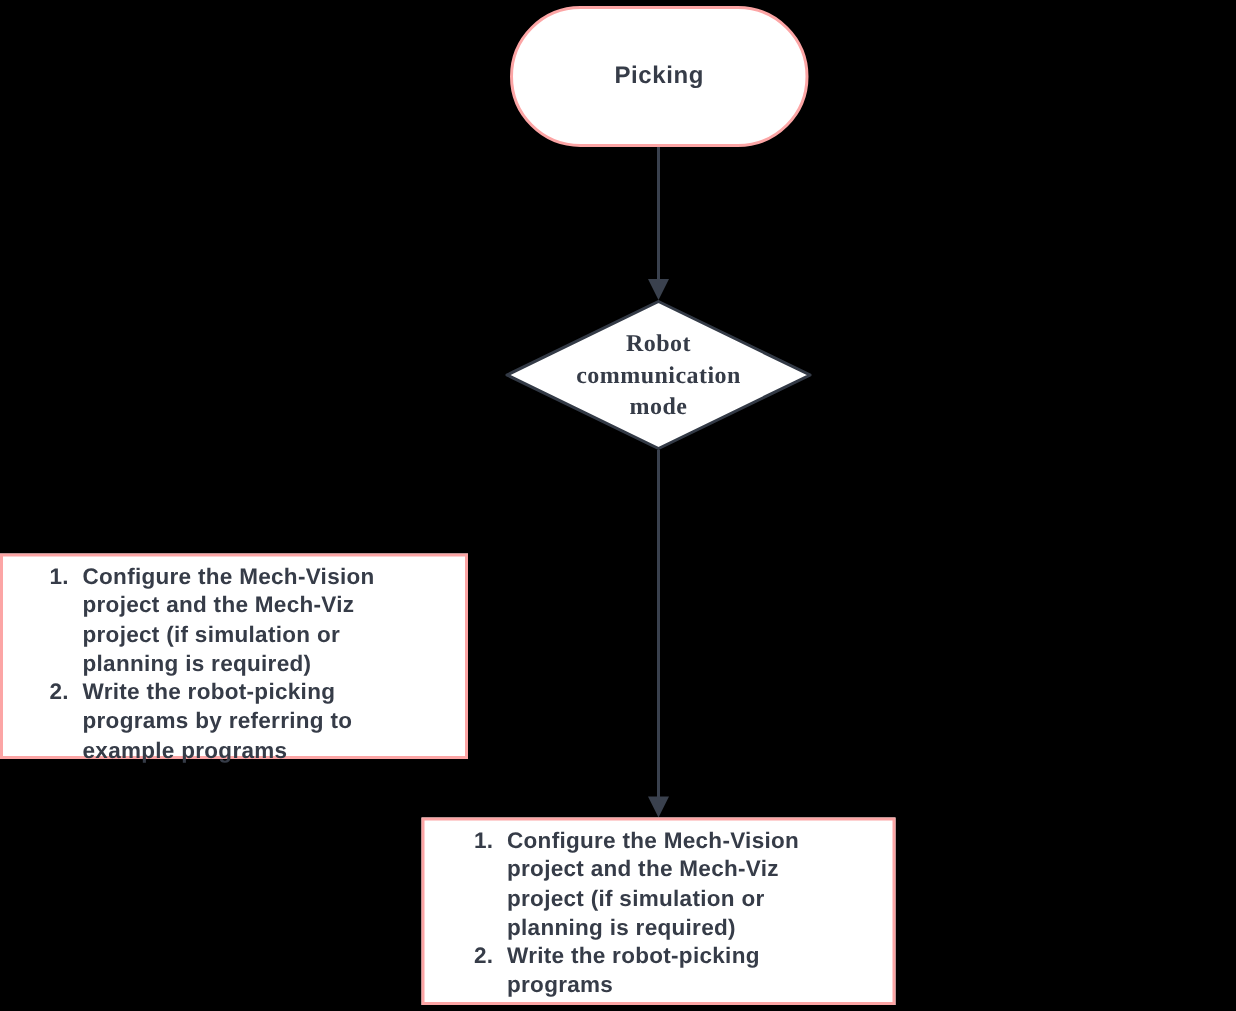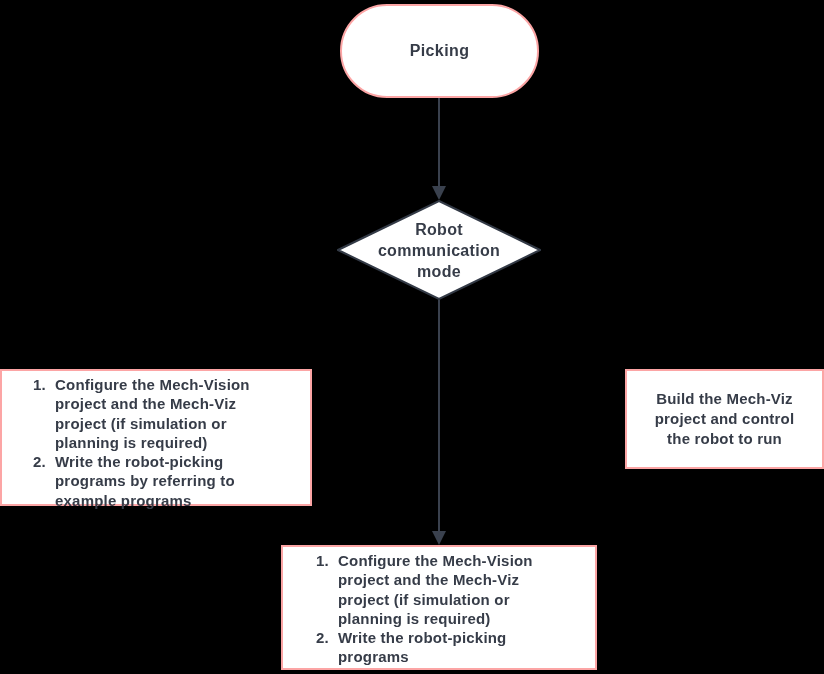--- a/index.html
+++ b/index.html
@@ -27,21 +27,21 @@
     left: 340px; top: 4px;
     width: 199px; height: 94px;
     border-radius: 47px;
     display: flex; align-items: center; justify-content: center;
     font-size: 16px; font-weight: 600; letter-spacing: 0.4px;
   }
   
   .decision-wrap {
     position: absolute;
     left: 337px; top: 200px;
-    width: 204px; height: 100px;
+    width: 204px; height: 100px; font-family: Liberation Serif, serif;
   }
   .decision-wrap svg { display: block; }
   .decision-label {
     position: absolute;
     left: 0; top: 0; width: 100%; height: 100%;
     display: flex; align-items: center; justify-content: center;
     text-align: center;
     font-size: 16px; font-weight: 600; line-height: 21px;
     letter-spacing: 0.3px;
     white-space: pre-line;
@@ -111,25 +111,20 @@
 planning is required)</span>
     </div>
     <div class="num-item">
       <span class="num">2.</span>
       <span class="txt">Write the robot-picking
 programs by referring to
 example programs</span>
     </div>
   </div>
 
-  <div class="node right-box">
-    <span>Build the Mech-Viz
-project and control
-the robot to run</span>
-  </div>
 
   <div class="node list-box bottom-box">
     <div class="num-item">
       <span class="num">1.</span>
       <span class="txt">Configure the Mech-Vision
 project and the Mech-Viz
 project (if simulation or
 planning is required)</span>
     </div>
     <div class="num-item">

